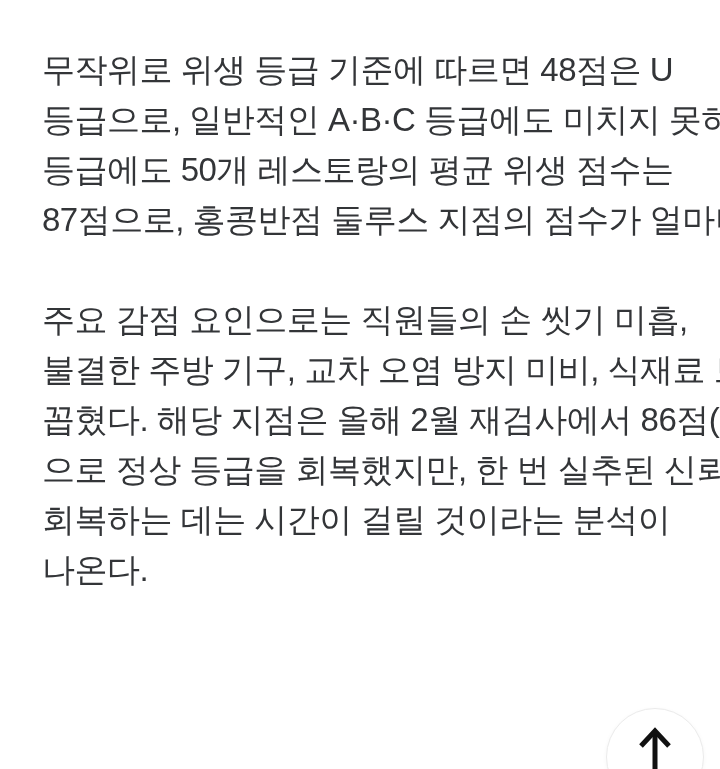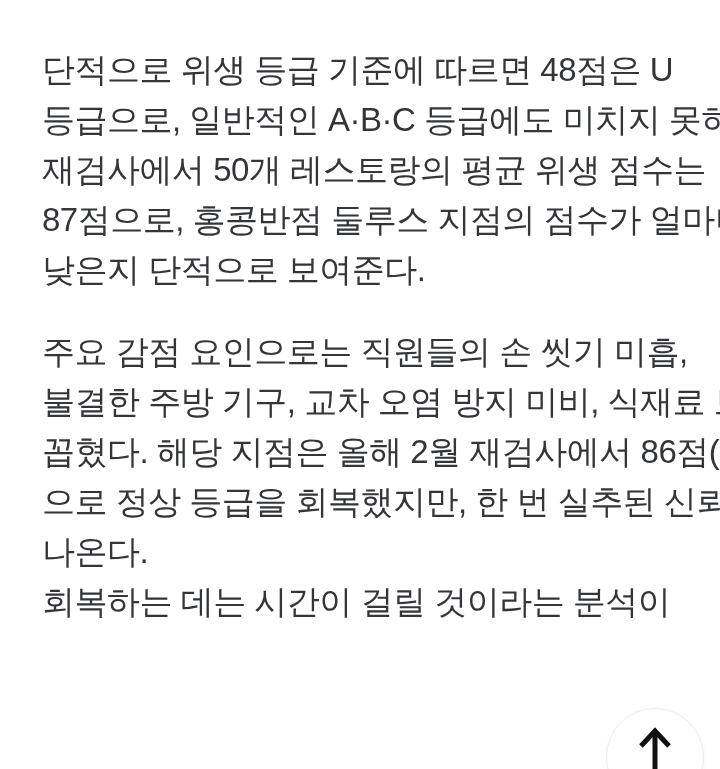--- a/index.html
+++ b/index.html
@@ -22,21 +22,21 @@
     color: #333538;
     font-size: 33px;
     font-weight: 400;
     letter-spacing: -0.5px;
   }
   .article-body p {
     margin: 0;
     padding: 0;
   }
   .article-body p + p {
-    margin-top: 32px;
+    margin-top: 50px;
   }
   .article-line {
     display: block;
     height: 50px;
     line-height: 50px;
     white-space: nowrap;
   }
   .scroll-top-button {
     position: absolute;
     left: 606px;
@@ -57,33 +57,32 @@
     top: 13px;
     transform: translateX(-50%);
     display: block;
   }
 </style>
 </head>
 <body>
 
 <div class="article-body" id="article-body">
     <p>
-      <span class="article-line">단적으로 위생 등급 기준에 따르면 48점은 U</span>
+      <span class="article-line">무작위로 위생 등급 기준에 따르면 48점은 U</span>
       <span class="article-line">등급으로, 일반적인 A·B·C 등급에도 미치지 못하는</span>
-      <span class="article-line">재검사에서 50개 레스토랑의 평균 위생 점수는</span>
+      <span class="article-line">등급에도 50개 레스토랑의 평균 위생 점수는</span>
       <span class="article-line">87점으로, 홍콩반점 둘루스 지점의 점수가 얼마나</span>
-      <span class="article-line">낮은지 단적으로 보여준다.</span>
     </p>
     <p>
       <span class="article-line">주요 감점 요인으로는 직원들의 손 씻기 미흡,</span>
       <span class="article-line">불결한 주방 기구, 교차 오염 방지 미비, 식재료 보관</span>
       <span class="article-line">꼽혔다. 해당 지점은 올해 2월 재검사에서 86점(B)</span>
       <span class="article-line">으로 정상 등급을 회복했지만, 한 번 실추된 신뢰를</span>
+      <span class="article-line">회복하는 데는 시간이 걸릴 것이라는 분석이</span>
       <span class="article-line">나온다.</span>
-      <span class="article-line">회복하는 데는 시간이 걸릴 것이라는 분석이</span>
     </p>
   </div>
 
 <button class="scroll-top-button" aria-label="scroll to top">
   <svg width="52" height="58" viewBox="0 0 52 58">
     <line x1="26" y1="10" x2="26" y2="56" stroke="#111111" stroke-width="5"></line>
     <polyline points="12,24 26,9 40,24" fill="none" stroke="#111111" stroke-width="5" stroke-linejoin="miter"></polyline>
   </svg>
 </button>
 

